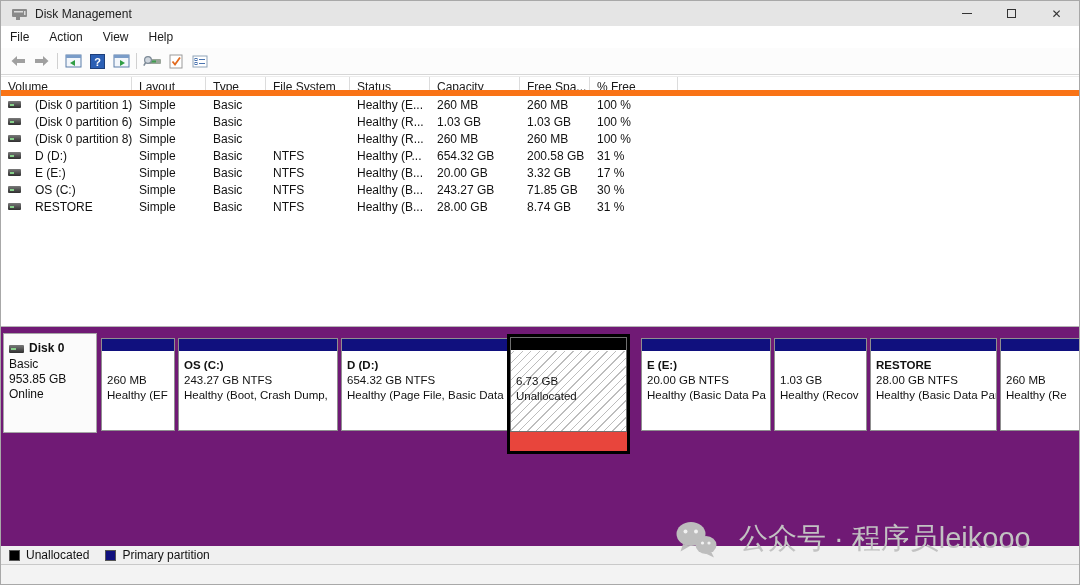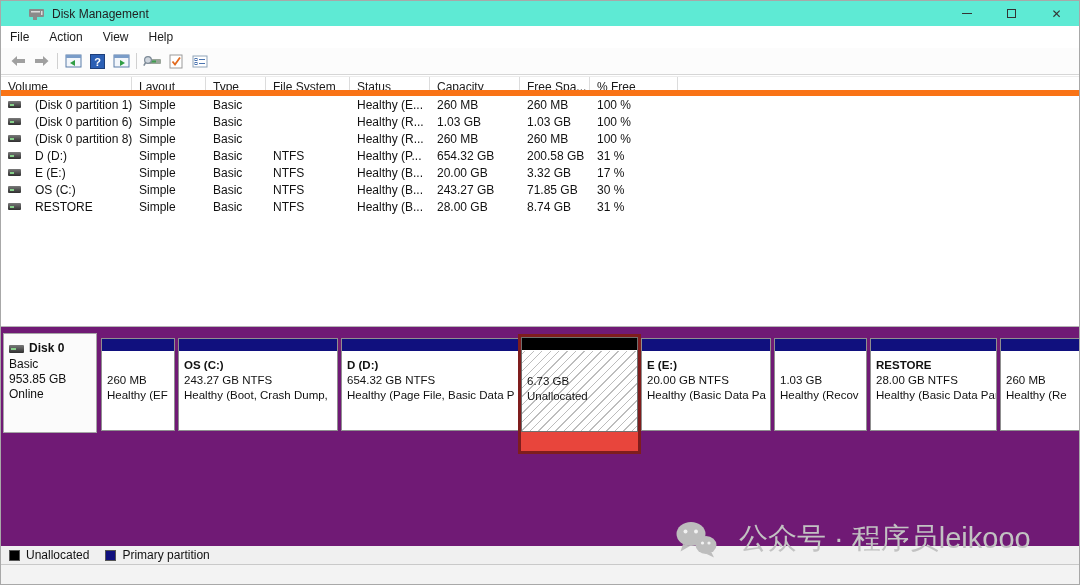--- a/index.html
+++ b/index.html
@@ -1,21 +1,21 @@
 <!DOCTYPE html>
 <html><head>
 <meta charset="utf-8">
 <style>
   * { margin:0; padding:0; box-sizing:border-box; }
   body { background:#e8e8e8; font-family:"Liberation Sans", sans-serif; }
   .window { position:relative; width:1080px; height:585px; background:#ffffff;
             border:1px solid #a8a8a8; overflow:hidden; font-size:12px; color:#111; }
 
   
-  .titlebar { height:25px; display:flex; align-items:center; background:#5eead4; padding-left:27px; }
+  .titlebar { height:25px; display:flex; align-items:center; background:#e5e5e5; padding-left:10px; }
   .title-ico { width:17px; height:14px; margin-right:7px; flex:0 0 auto; }
   .title-text { font-size:12px; color:#222; flex:1; }
   .win-controls { display:flex; height:25px; }
   .win-btn { width:45px; display:flex; align-items:center; justify-content:center; color:#333; cursor:default; }
   .glyph-min { width:10px; height:1px; background:#333; display:block; }
   .glyph-max { width:9px; height:9px; border:1px solid #333; display:block; }
   .glyph-close { font-size:12px; line-height:1; }
 
   
   .menubar { height:22px; display:flex; align-items:center; background:#fff; padding-left:4px; }
@@ -49,22 +49,22 @@
                background:#fbfbfb; border:1px solid #a6a6a6; padding:7px 0 0 5px; line-height:15px; }
   .disk-title { display:flex; align-items:center; gap:5px; font-weight:bold; margin-bottom:1px; }
   .disk-ico { width:15px; height:8px; background:linear-gradient(#7a7a7a,#2f2f2f); border-radius:1px; position:relative; flex:0 0 auto; }
   .disk-ico::after { content:""; position:absolute; left:2px; top:3px; width:5px; height:2px; background:#86d08a; }
 
   .pb { position:absolute; top:11px; height:93px; background:#fff; border:1px solid #8f8f8f; overflow:hidden; }
   .pb .bar { height:13px; background:#10107e; border-bottom:1px solid #fff; }
   .pb .txt { position:absolute; left:5px; right:1px; bottom:27px; font-size:11.5px; line-height:15px; white-space:nowrap; }
   .pb .t-title { font-weight:bold; }
 
-  .sel-wrap { position:absolute; left:517px; top:7px; width:123px; height:120px;
-              border:3px solid #7f1d1d; background:#e8453c; }
+  .sel-wrap { position:absolute; left:506px; top:7px; width:123px; height:120px;
+              border:3px solid #000000; background:#e8453c; }
   .pb-un { position:relative; width:117px; height:95px; top:0; left:0; border:1px solid #6f6f6f; background:
            repeating-linear-gradient(135deg, #ffffff 0 5px, #bdbdbd 5px 6px); overflow:hidden; }
   .pb-un .bar-black { height:13px; background:#000; border-bottom:1px solid #fff; }
   .pb-un .txt { position:absolute; left:5px; bottom:27px; font-size:11.5px; line-height:15px; white-space:nowrap; }
 
   
   .legend { position:absolute; left:0; top:219px; width:1080px; height:18px;
             display:flex; align-items:center; padding-left:8px; background:#f0f0f0; }
   .sw { width:11px; height:11px; display:inline-block; margin-right:6px; border:1px solid #555; }
   .sw-black { background:#000; } .sw-navy { background:#10107e; }

